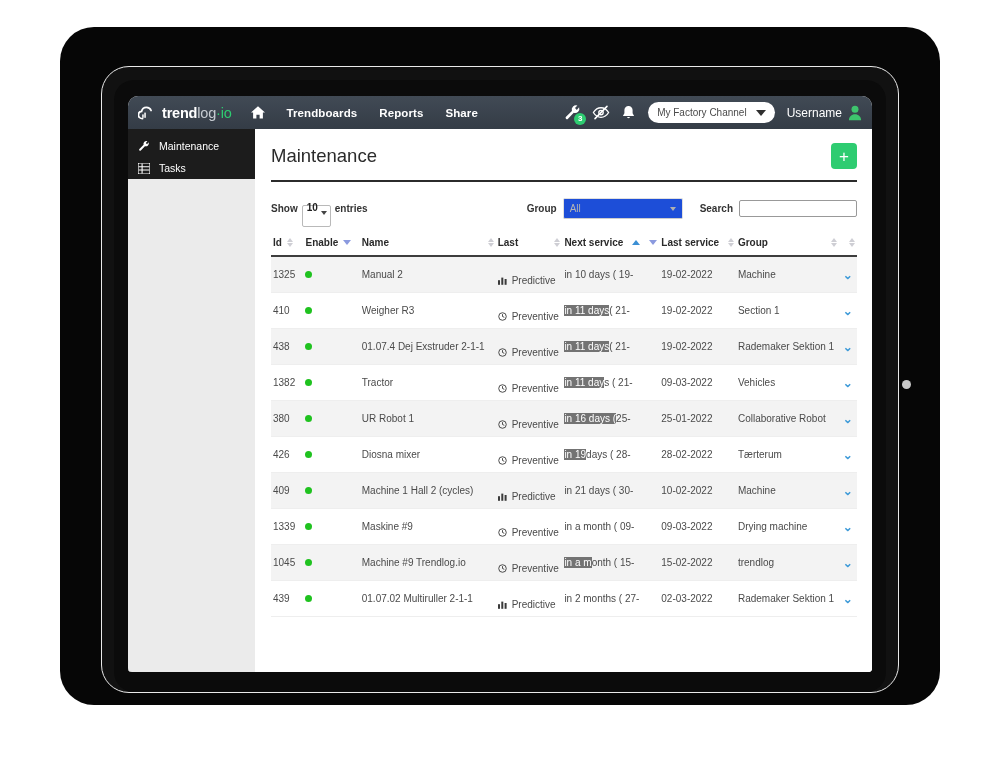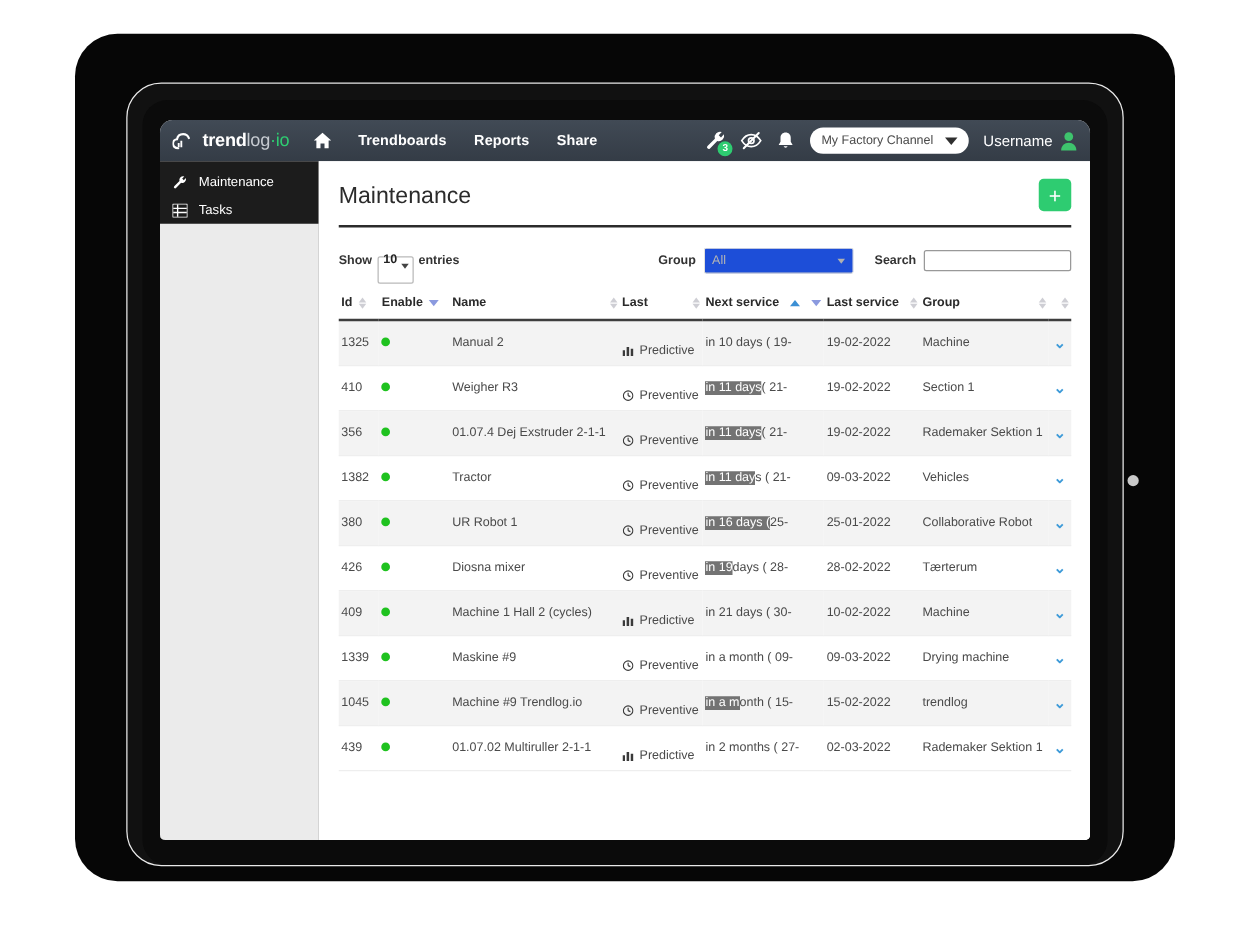--- a/index.html
+++ b/index.html
@@ -476,21 +476,21 @@
                       </span>
                       <span>Preventive</span>
                     </span>
                   </td>
                   <td class="next-cell"><span class="sel-hl">in 11 days</span><span class="txt"> ( 21-</span></td>
                   <td>19-02-2022</td>
                   <td>Section 1</td>
                   <td class="c-caret"><span class="caret-row">⌄</span></td>
                 </tr>
                 <tr class="odd">
-                  <td class="c-id">356</td>
+                  <td class="c-id">438</td>
                   <td class="c-enable"><span class="dot-green"></span></td>
                   <td class="c-name">01.07.4 Dej Exstruder 2-1-1</td>
                   <td>
                     <span class="type-cell">
                       <span>
                         <svg width="9" height="9" viewBox="0 0 10 10">
                           <circle cx="5" cy="5" r="4.2" fill="none" stroke="#3a3a3a" stroke-width="1"></circle>
                           <line x1="5" y1="5" x2="5" y2="2.4" stroke="#3a3a3a" stroke-width="1"></line>
                           <line x1="5" y1="5" x2="7" y2="5.9" stroke="#3a3a3a" stroke-width="1"></line>
                         </svg>

